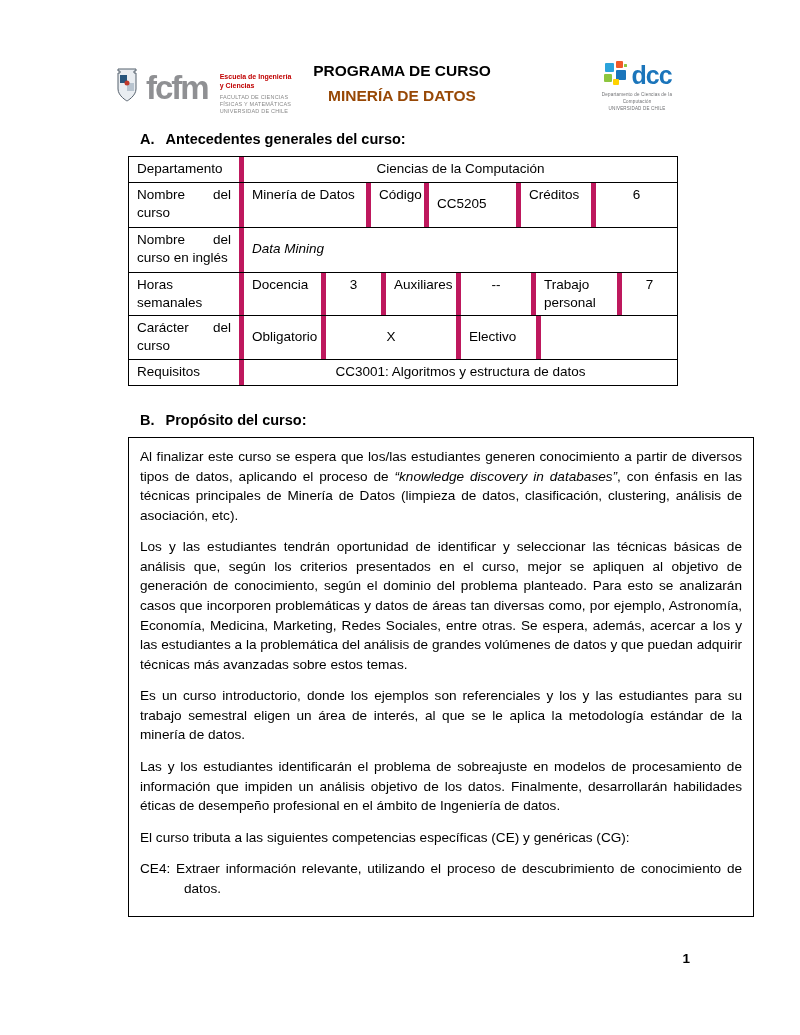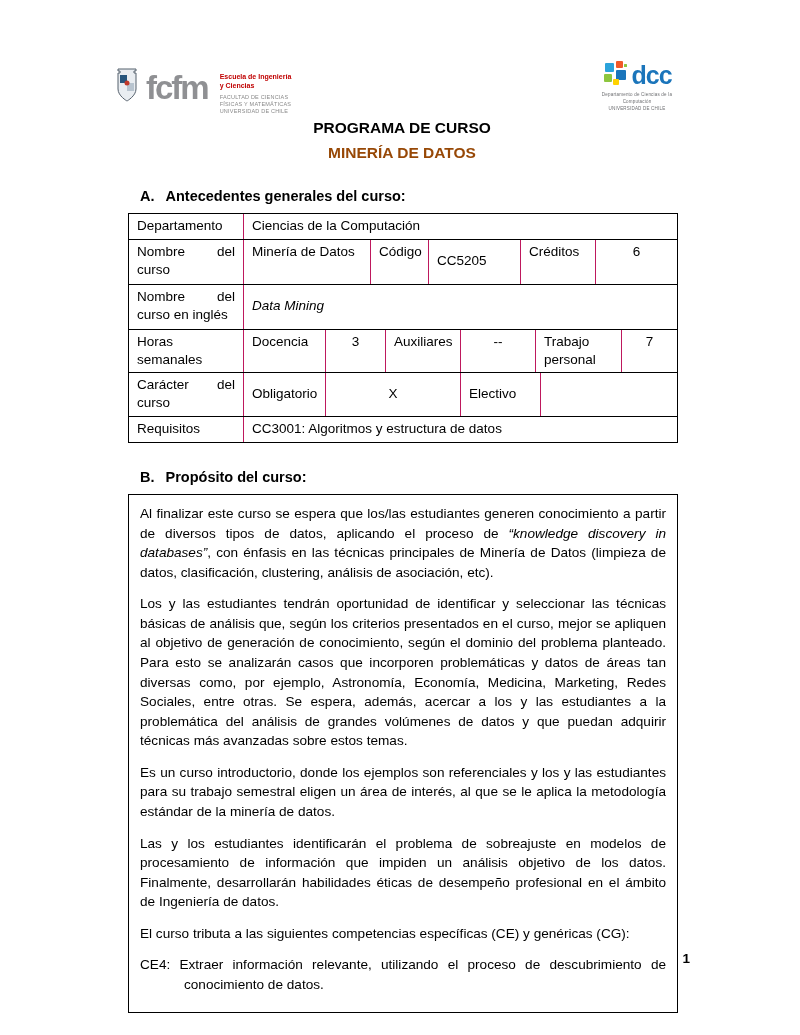--- a/index.html
+++ b/index.html
@@ -45,61 +45,61 @@
   .dcc-wordmark {
     font-size: 25px;
     font-weight: bold;
     color: #1b75bb;
     letter-spacing: -1px;
     line-height: 1;
   }
   .dcc-textblock { font-size: 4.5px; color: #6d6e71; text-align: center; margin-top: 2px; line-height: 1.5; letter-spacing: 0.2px; }
 
   
-  .content { padding: 119px 124px 0 128px; }
+  .content { padding: 62px 124px 0 128px; }
 
   .title-1 { text-align: center; font-size: 15.5px; font-weight: bold; margin: 0 0 7px 0; }
   .title-2 { text-align: center; font-size: 15.5px; font-weight: bold; color: #974806; margin: 0 0 26px 0; }
 
   .sec-heading { font-size: 14.5px; font-weight: bold; margin: 0 0 9px 12px; }
   .sec-heading .ht { margin-left: 11px; }
 
   
   .ctable {
     width: 548px;
     border: 1px solid #000;
     margin-bottom: 26px;
   }
   .tr { display: flex; border-bottom: 1px solid #000; }
   .tr:last-child { border-bottom: none; }
   .tc {
-    border-right: 1px solid #be185d;
+    border-right: 5px solid #be185d;
     box-sizing: border-box;
     padding: 3px 8px 4px 8px;
     font-size: 13.5px;
     line-height: 1.32;
   }
-  .tr .tc:last-child { border-right: none; }
+  .tr .tc:last-child { border-right: none; text-align: center; }
   .jl { text-align: justify; }
   .cc { text-align: center; }
   .vc { display: flex; align-items: center; }
   .vc.cc { justify-content: center; }
   .it { font-style: italic; }
   .h23 { min-height: 23px; }
   .h44 { min-height: 44px; }
   .h42 { min-height: 42px; }
   .h25 { min-height: 25px; }
   .w115{width:115px}.w433{width:433px}.w127{width:127px}.w58{width:58px}.w92{width:92px}
   .w75{width:75px}.w81{width:81px}.w82{width:82px}.w60{width:60px}.w86{width:86px}
   .w55{width:55px}.w135{width:135px}.w80{width:80px}.w136{width:136px}
 
   
   .purpose-box {
     box-sizing: border-box;
-    width: 550px;
+    width: 626px;
     min-height: 470px;
     border: 1px solid #000;
     padding: 9px 11px 6px 11px;
   }
   .purpose-box p {
     margin: 0 0 12px 0;
     font-size: 13.6px;
     line-height: 1.44;
     text-align: justify;
   }

